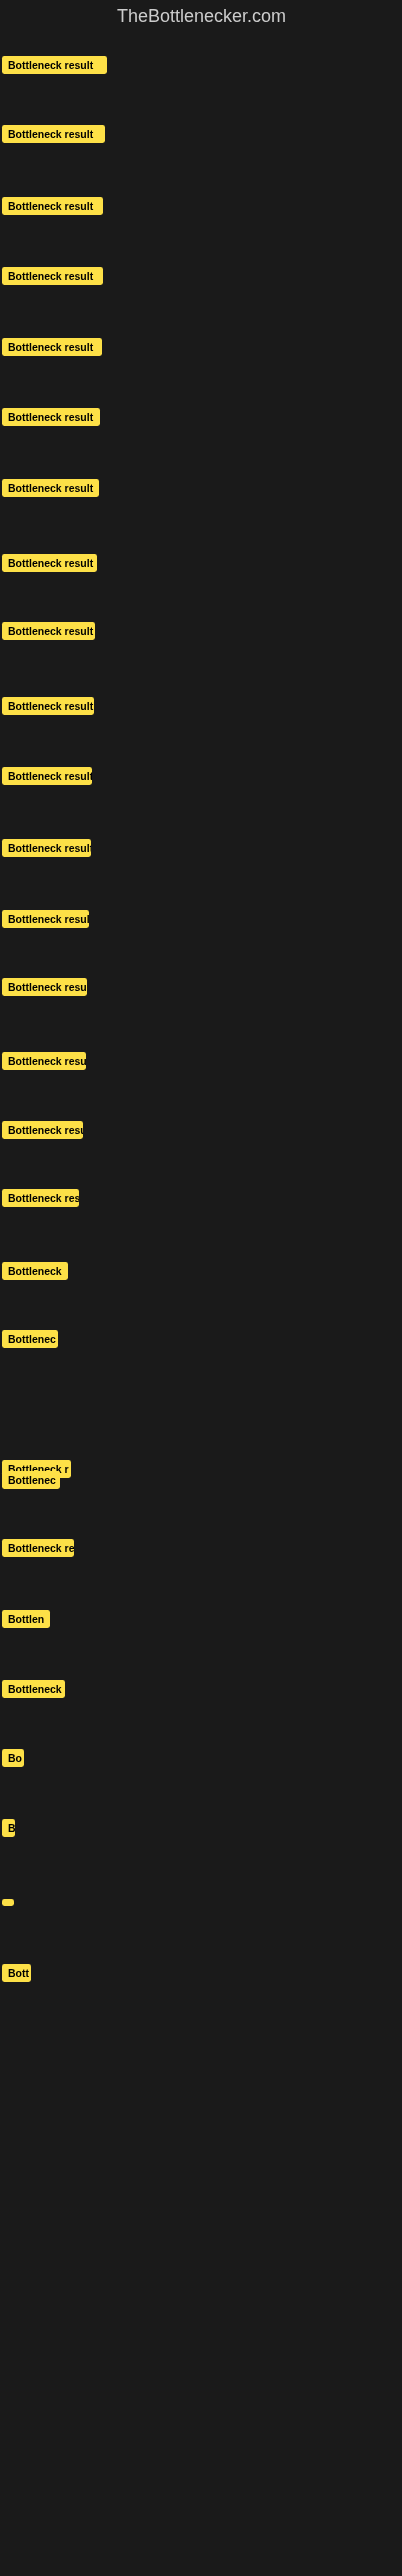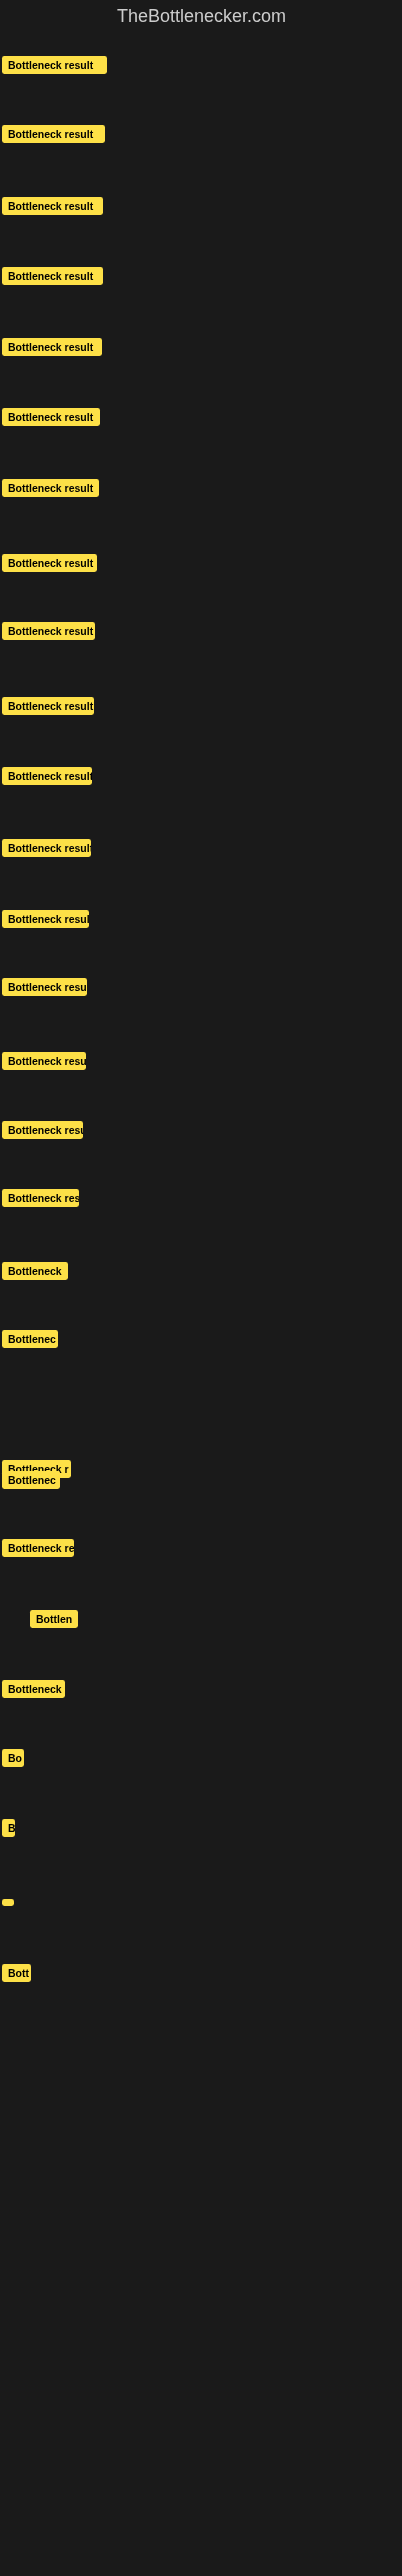--- a/index.html
+++ b/index.html
@@ -62,20 +62,20 @@
     <div class="bottleneck-item" style="top: 876px;"><span class="bottleneck-badge" style="max-width: 87px; width: 87px;">Bottleneck result</span></div>
     <div class="bottleneck-item" style="top: 944px;"><span class="bottleneck-badge" style="max-width: 85px; width: 85px;">Bottleneck result</span></div>
     <div class="bottleneck-item" style="top: 1018px;"><span class="bottleneck-badge" style="max-width: 84px; width: 84px;">Bottleneck result</span></div>
     <div class="bottleneck-item" style="top: 1087px;"><span class="bottleneck-badge" style="max-width: 81px; width: 81px;">Bottleneck result</span></div>
     <div class="bottleneck-item" style="top: 1155px;"><span class="bottleneck-badge" style="max-width: 77px; width: 77px;">Bottleneck result</span></div>
     <div class="bottleneck-item" style="top: 1228px;"><span class="bottleneck-badge" style="max-width: 66px; width: 66px;">Bottleneck</span></div>
     <div class="bottleneck-item" style="top: 1296px;"><span class="bottleneck-badge" style="max-width: 56px; width: 56px;">Bottlenec</span></div>
     <div class="bottleneck-item" style="top: 1426px;"><span class="bottleneck-badge" style="max-width: 69px; width: 69px;">Bottleneck r</span></div>
     <div class="bottleneck-item" style="top: 1437px;"><span class="bottleneck-badge" style="max-width: 58px; width: 58px;">Bottlenec</span></div>
     <div class="bottleneck-item" style="top: 1505px;"><span class="bottleneck-badge" style="max-width: 72px; width: 72px;">Bottleneck re</span></div>
-    <div class="bottleneck-item" style="top: 1576px;"><span class="bottleneck-badge" style="max-width: 48px; width: 60px; margin-left: 28px;">Bottlen</span></div>
+    <div class="bottleneck-item" style="top: 1576px;"><span class="bottleneck-badge" style="max-width: 48px; width: 60px;">Bottlen</span></div>
     <div class="bottleneck-item" style="top: 1646px;"><span class="bottleneck-badge" style="max-width: 63px; width: 63px;">Bottleneck</span></div>
     <div class="bottleneck-item" style="top: 1715px;"><span class="bottleneck-badge" style="max-width: 22.5px; width: 22.5px;">Bo</span></div>
     <div class="bottleneck-item" style="top: 1785px;"><span class="bottleneck-badge" style="max-width: 13px; width: 13px;">B</span></div>
     <div class="bottleneck-item" style="top: 1860px;"><span class="bottleneck-badge" style="max-width: 8px; width: 8px;"></span></div>
     <div class="bottleneck-item" style="top: 1930px; text-align: right;"><span class="bottleneck-badge" style="max-width: 29px; width: 29px;">Bott</span></div>
   </div>
 
 
 </body></html>

